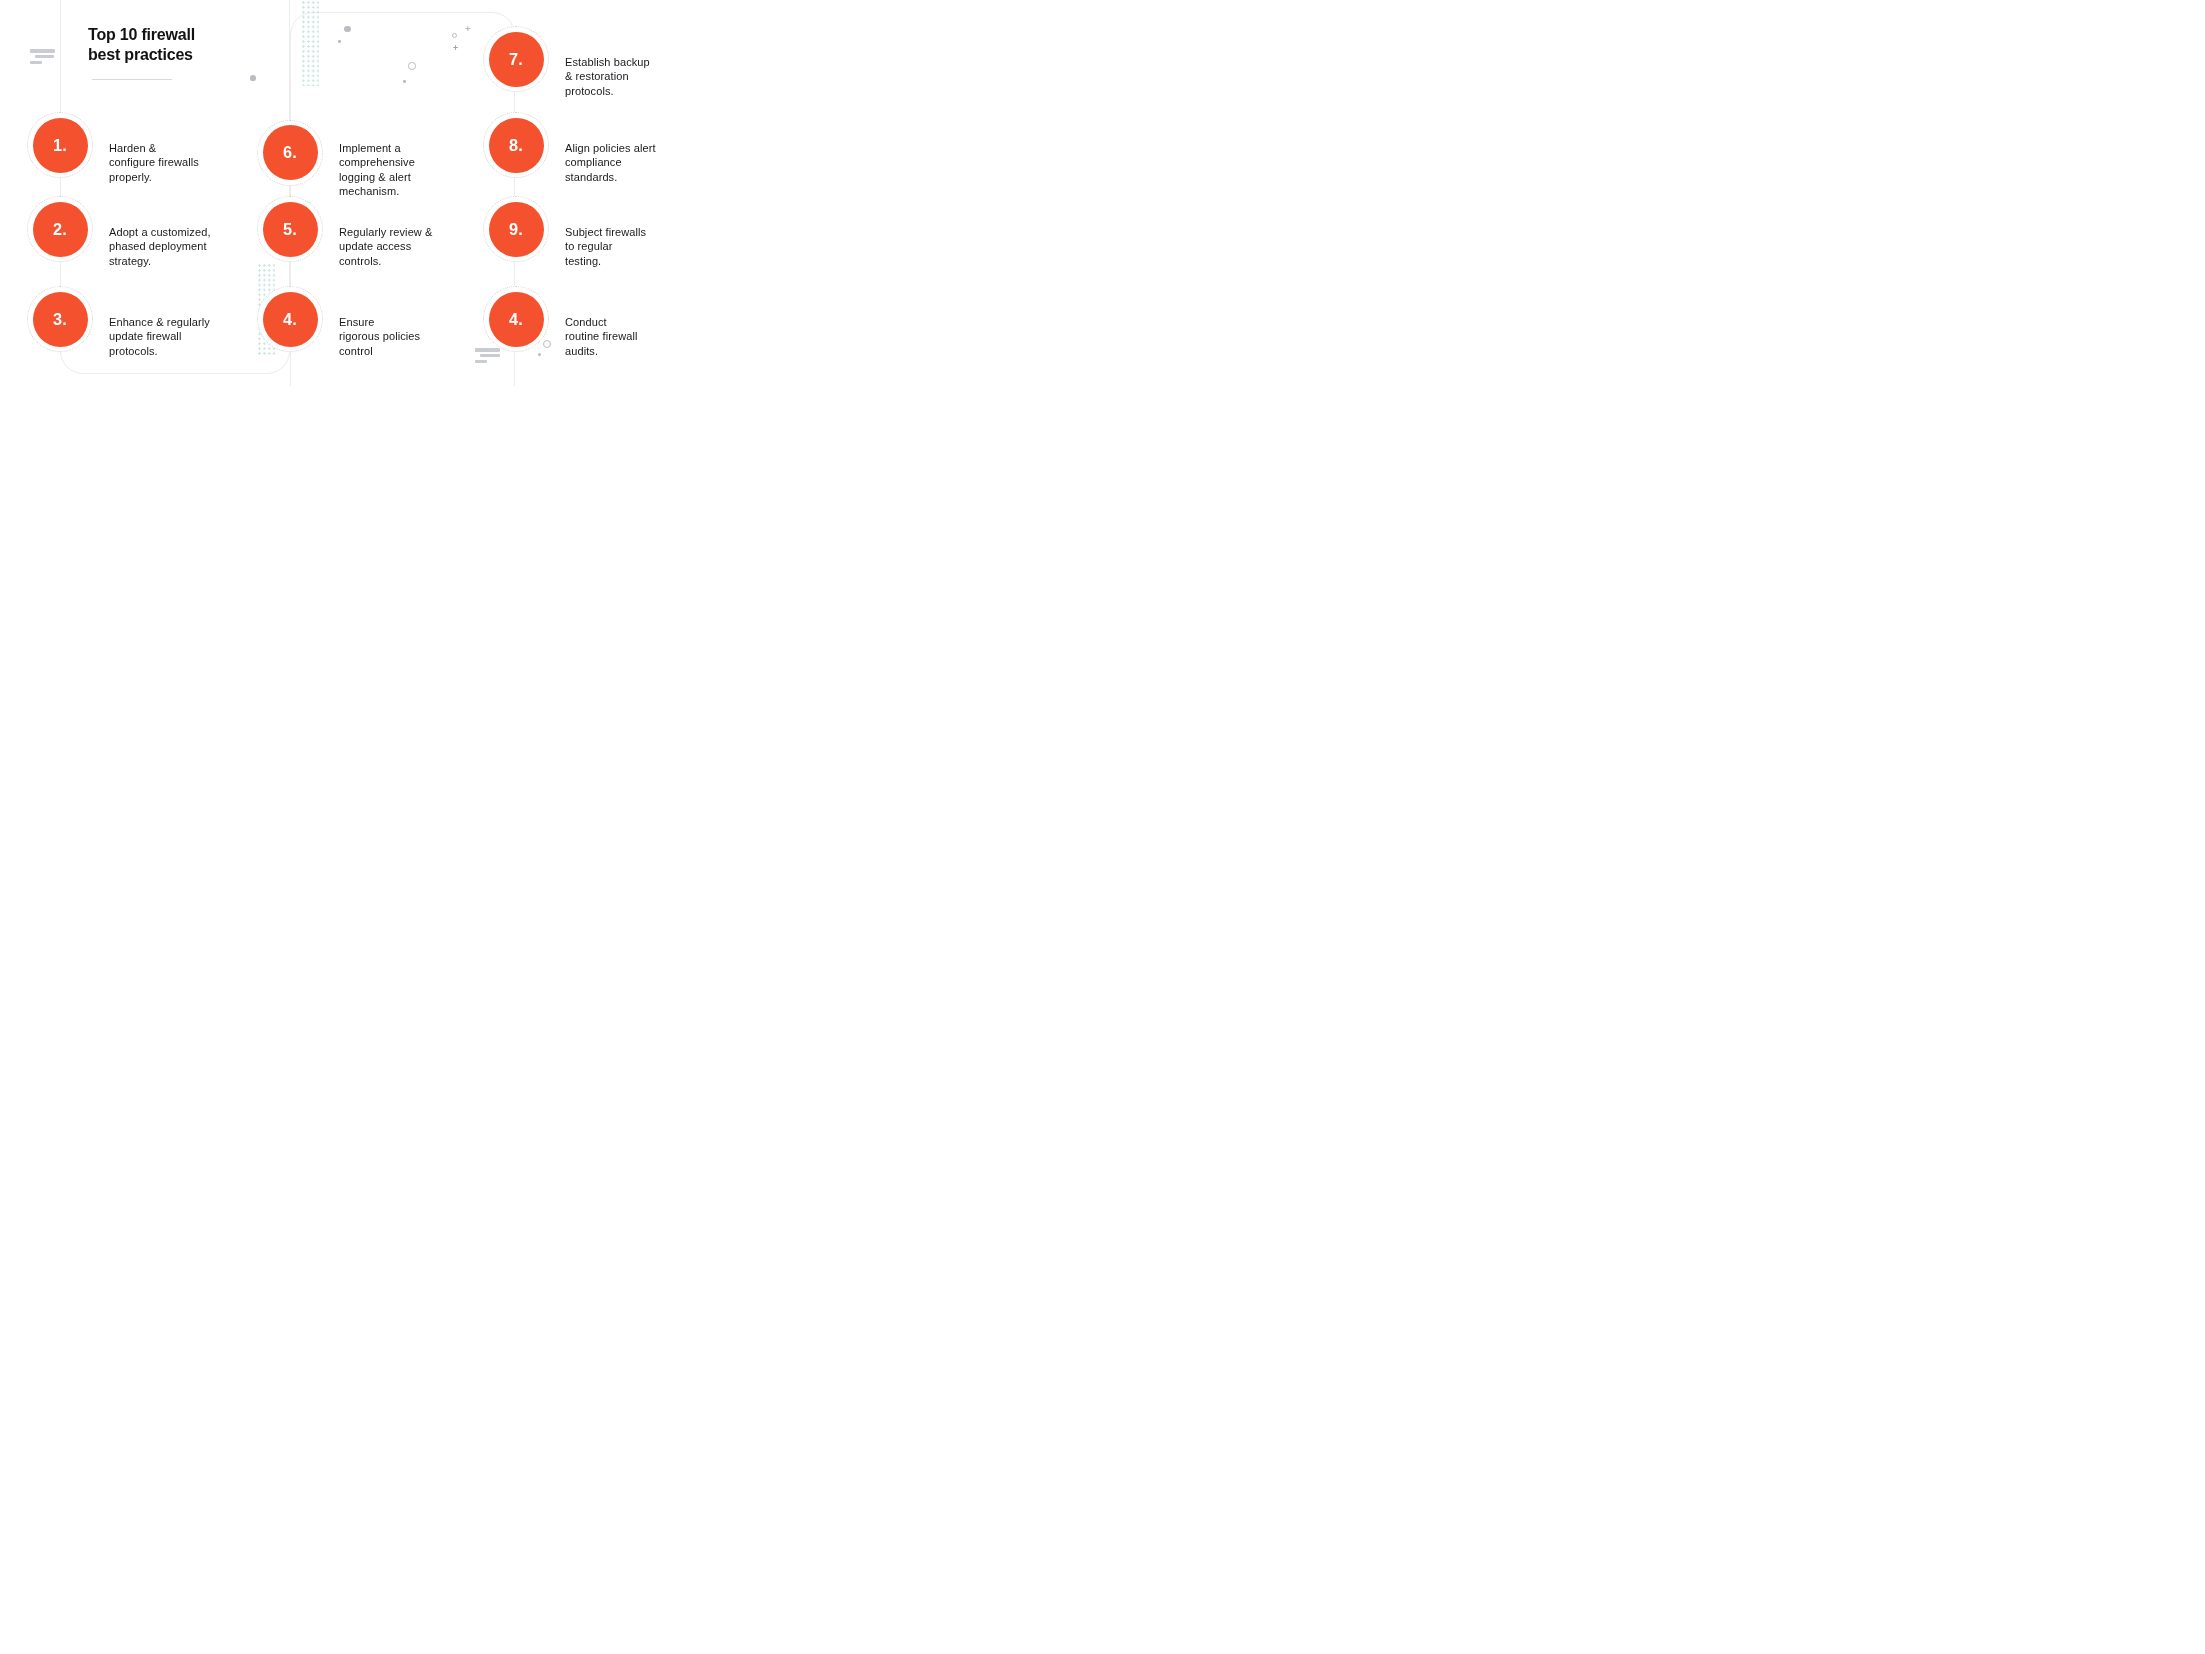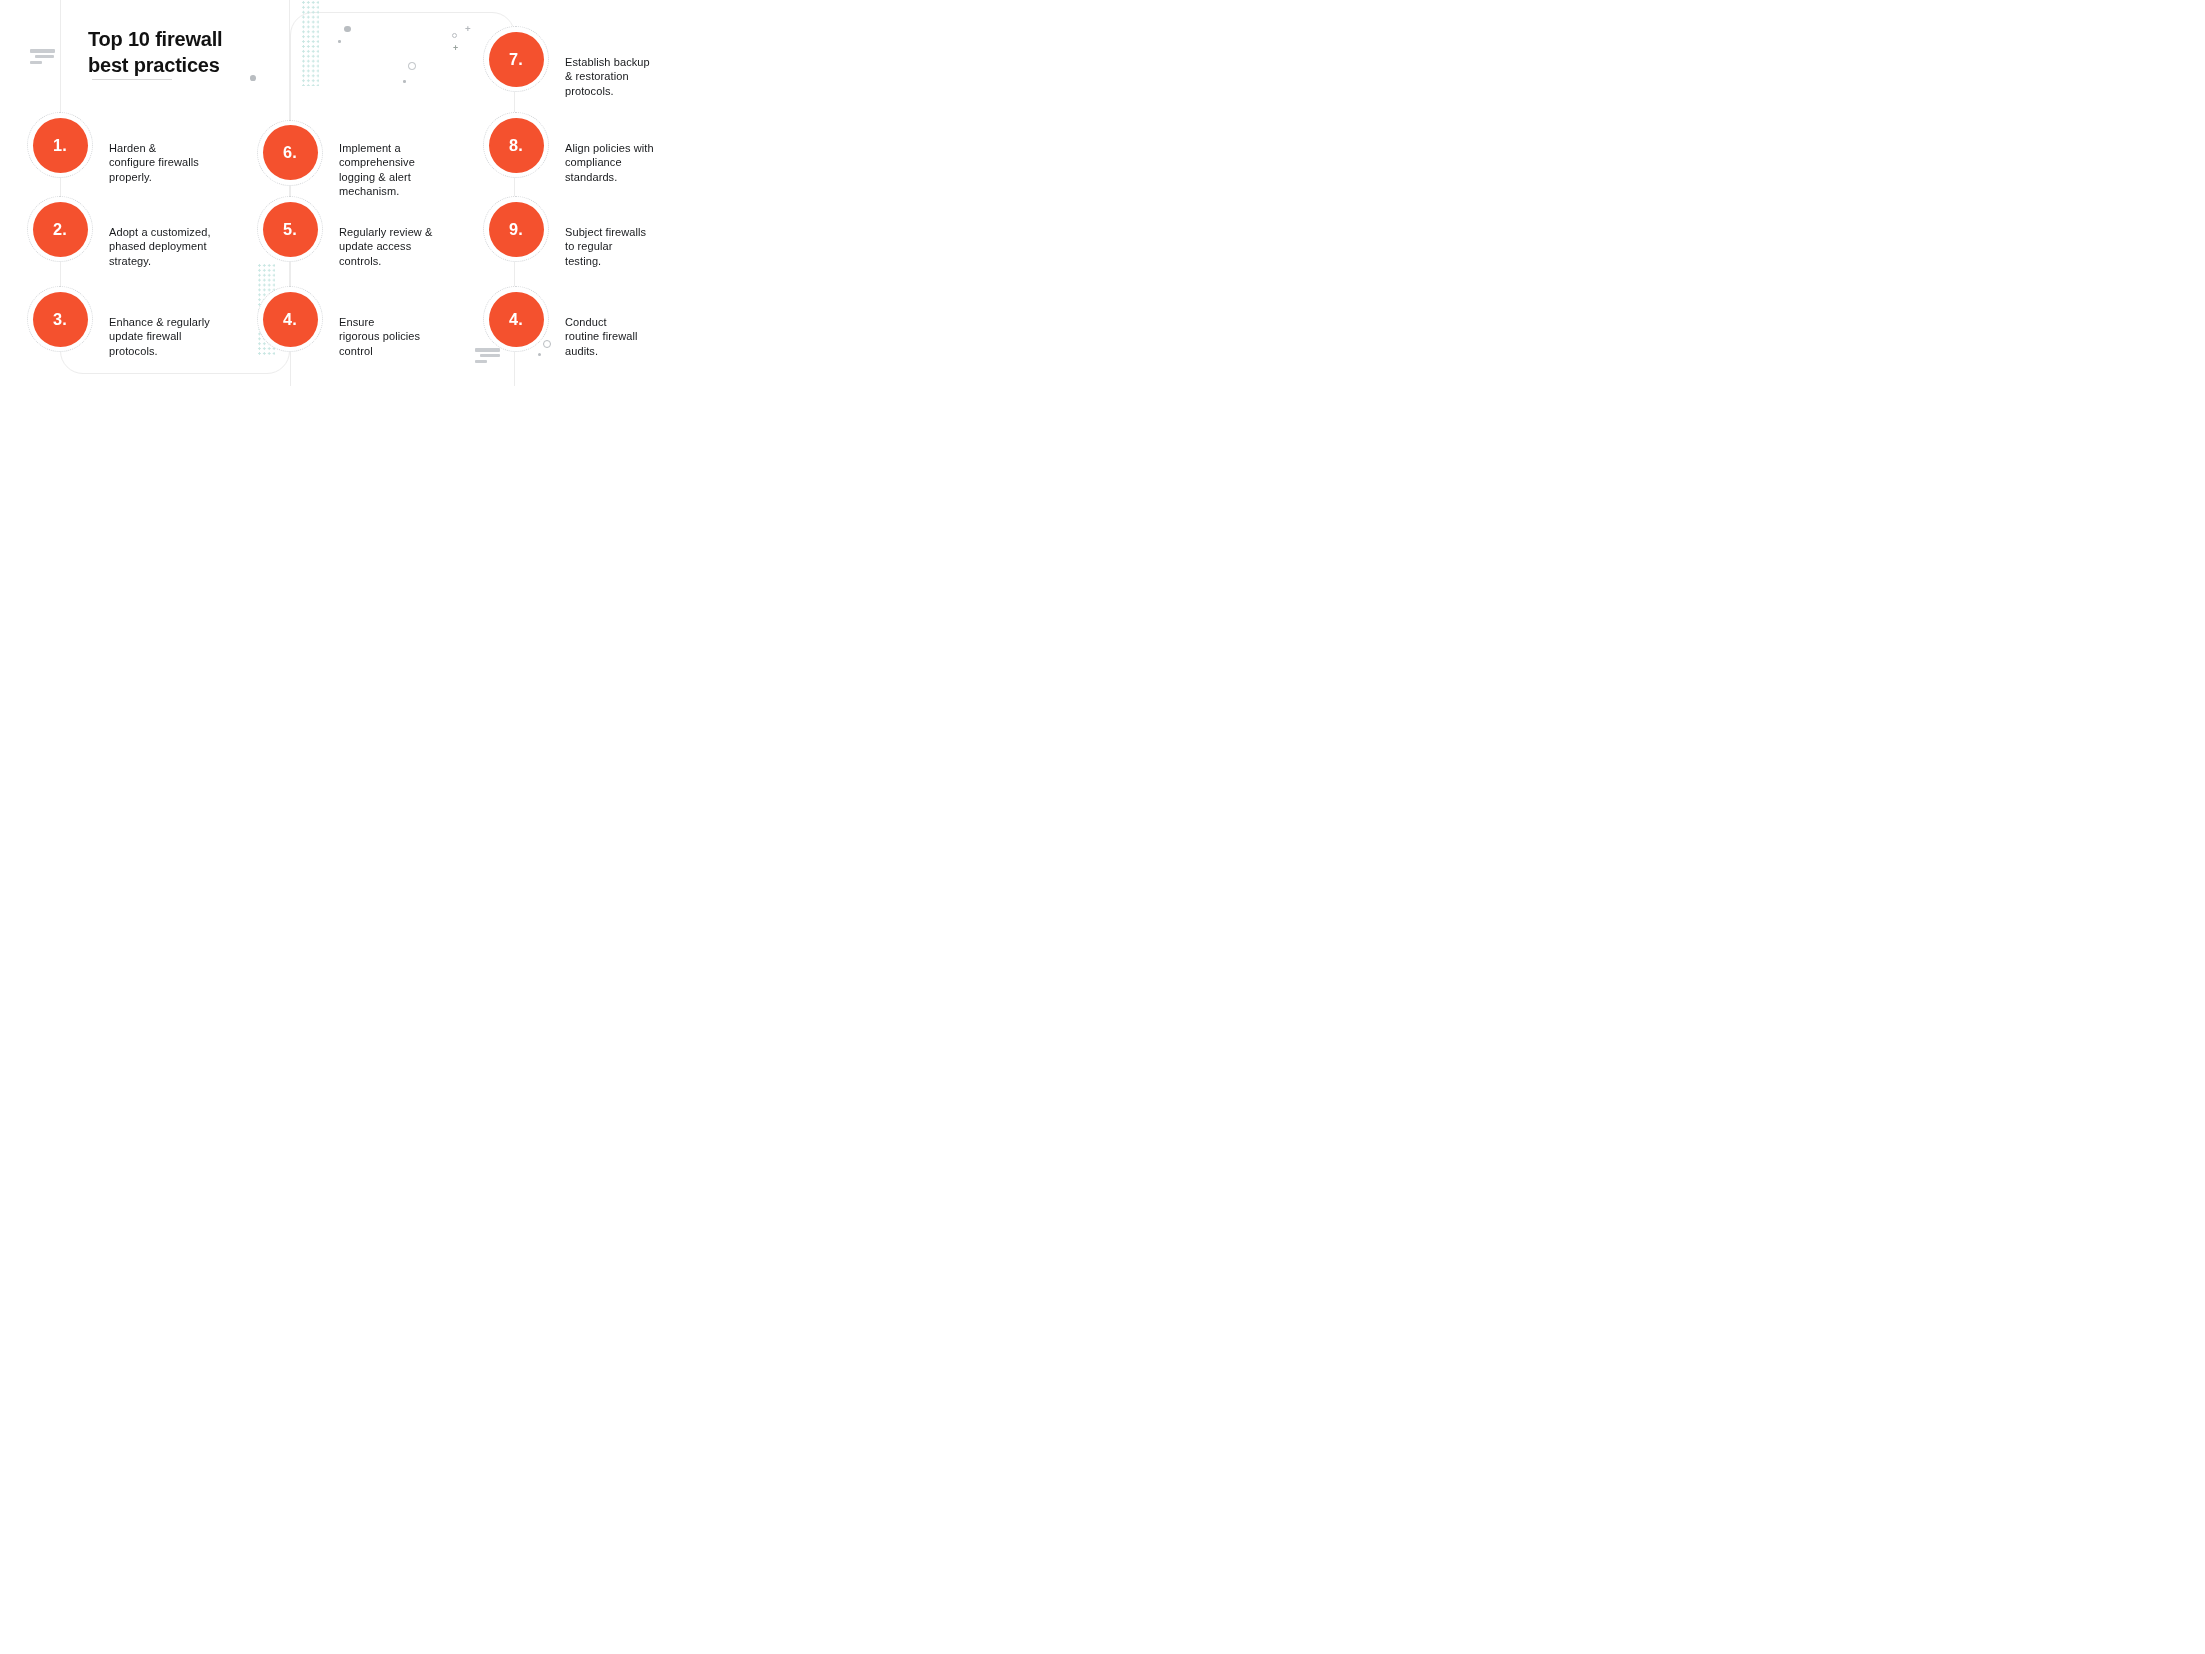--- a/index.html
+++ b/index.html
@@ -15,21 +15,21 @@
   }
 
   
   .frame{position:absolute;border:0.7px solid #ececec;border-radius:23px;}
   #frameA{left:60px;top:-31px;width:230px;height:405px;}
   #frameB{left:290px;top:12.3px;width:225px;height:410px;}
 
   
   .title{
     position:absolute;left:88px;top:14px;
-    font-size:20px;font-weight:800;line-height:1.26;letter-spacing:-0.2px;
+    font-size:16px;font-weight:800;line-height:1.26;letter-spacing:-0.2px;
     color:#121212;white-space:pre-line;
   }
   .title-underline{position:absolute;left:92px;top:79px;width:80px;height:1.3px;background:#d9d9d9;}
 
   
   .item{position:absolute;display:flex;align-items:center;gap:16px;}
   .ring{
     width:66px;height:66px;border-radius:50%;
     border:0.9px dotted #d2d5d8;background:#fff;
     display:flex;align-items:center;justify-content:center;flex:0 0 auto;
@@ -208,21 +208,21 @@
 &amp; restoration
 protocols.</div>
 </div>
 
 <div class="item" id="item-8">
   <div class="ring">
     <div class="circle">
       <span class="num">8.</span>
     </div>
   </div>
-  <div class="text">Align policies with
+  <div class="text">Align policies alert
 compliance
 standards.</div>
 </div>
 
 <div class="item" id="item-9">
   <div class="ring">
     <div class="circle">
       <span class="num">9.</span>
     </div>
   </div>

